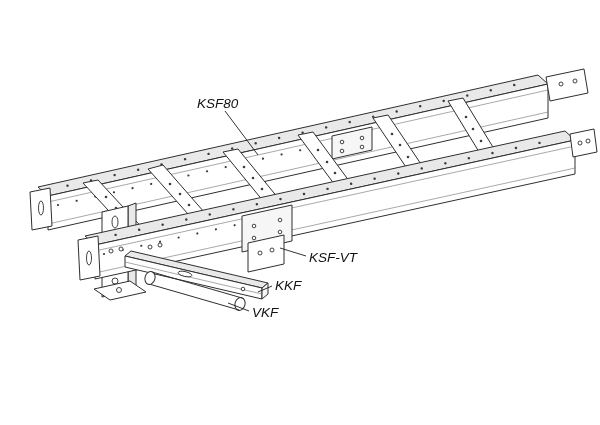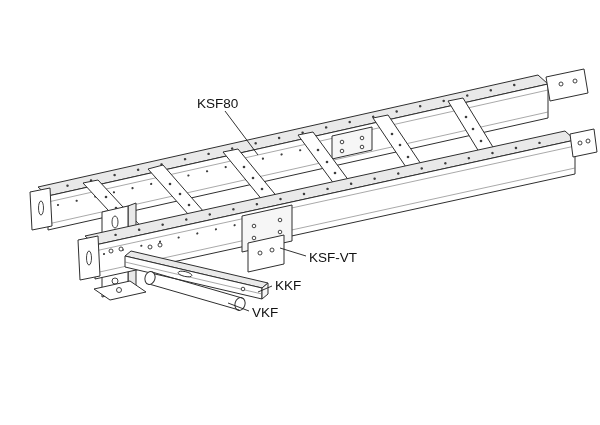--- a/index.html
+++ b/index.html
@@ -1,16 +1,16 @@
 <!DOCTYPE html>
 <html><head>
 <meta charset="utf-8">
 <style>
   html,body{margin:0;padding:0;background:#ffffff;}
-  .stage{position:relative;width:600px;height:339px;background:#ffffff;overflow:hidden;}
+  .stage{position:relative;width:600px;height:339px;background:#ffffff;overflow:hidden;font-style:italic;}
   svg{display:block;width:600px;height:425px;}
   .face{fill:#ffffff;stroke:#2f2f2f;stroke-width:1;stroke-linejoin:round;}
   .lite{fill:#f6f6f6;stroke:#2f2f2f;stroke-width:1;stroke-linejoin:round;}
   .shade{fill:#e9e9e9;stroke:#2f2f2f;stroke-width:1;stroke-linejoin:round;}
   .ln{fill:none;stroke:#2f2f2f;stroke-width:1;stroke-linecap:round;}
   .fold{fill:none;stroke:#6f6f6f;stroke-width:0.6;}
   .perf{fill:none;stroke:#3d3d3d;stroke-width:2.4;stroke-linecap:round;stroke-dasharray:0.1 24;}
   .perf2{fill:none;stroke:#3d3d3d;stroke-width:2.1;stroke-linecap:round;stroke-dasharray:0.1 19;}
   .hole{fill:#ffffff;stroke:#2f2f2f;stroke-width:0.9;}
   .dot{fill:#3d3d3d;}

